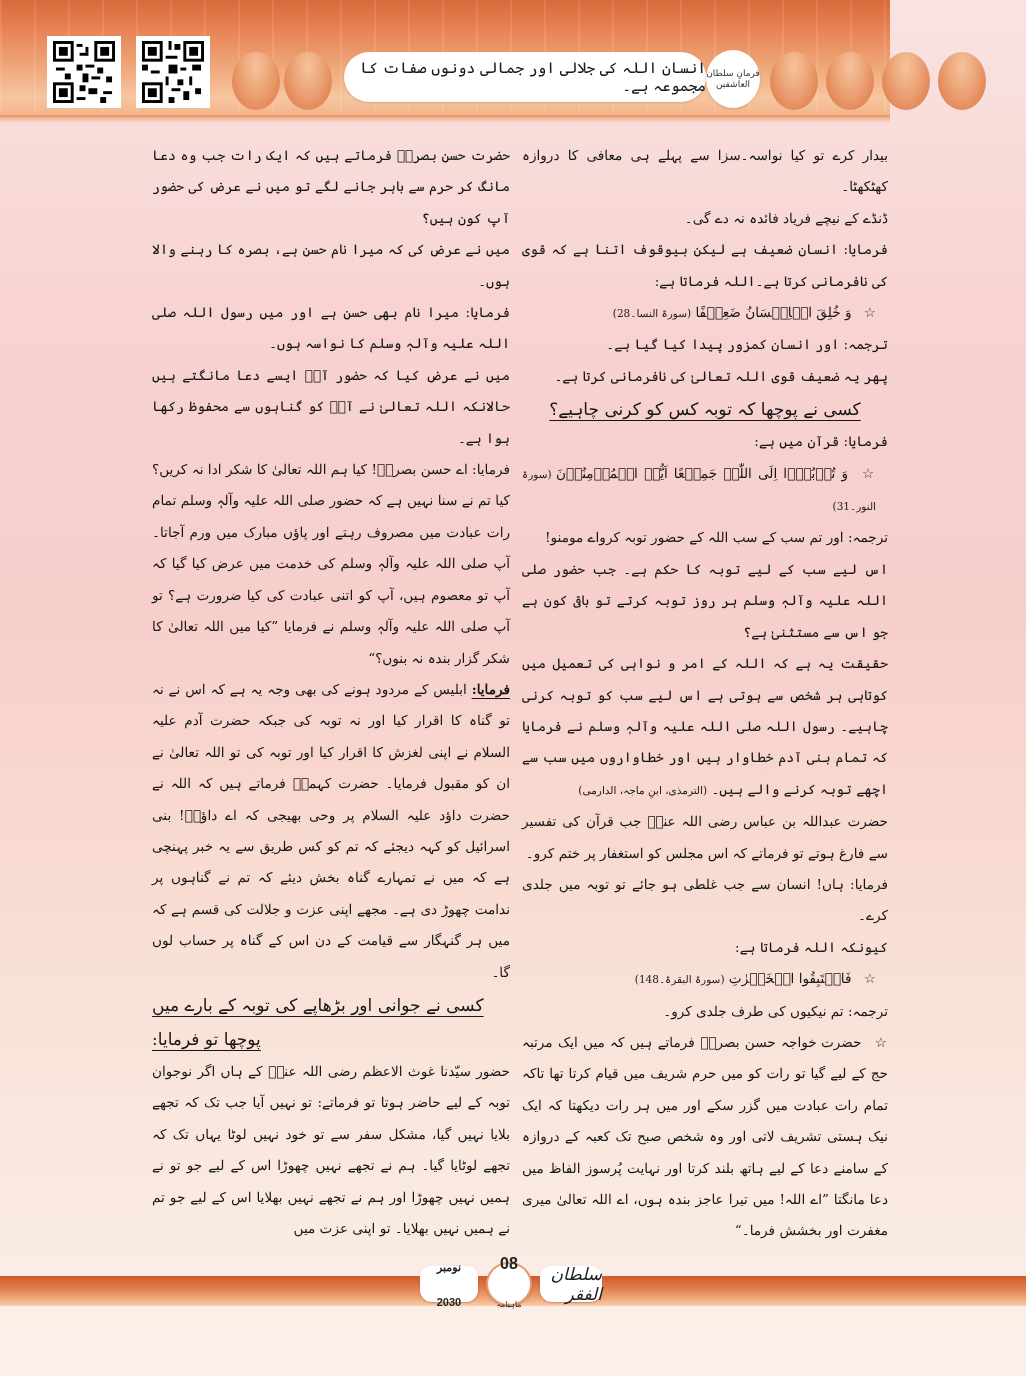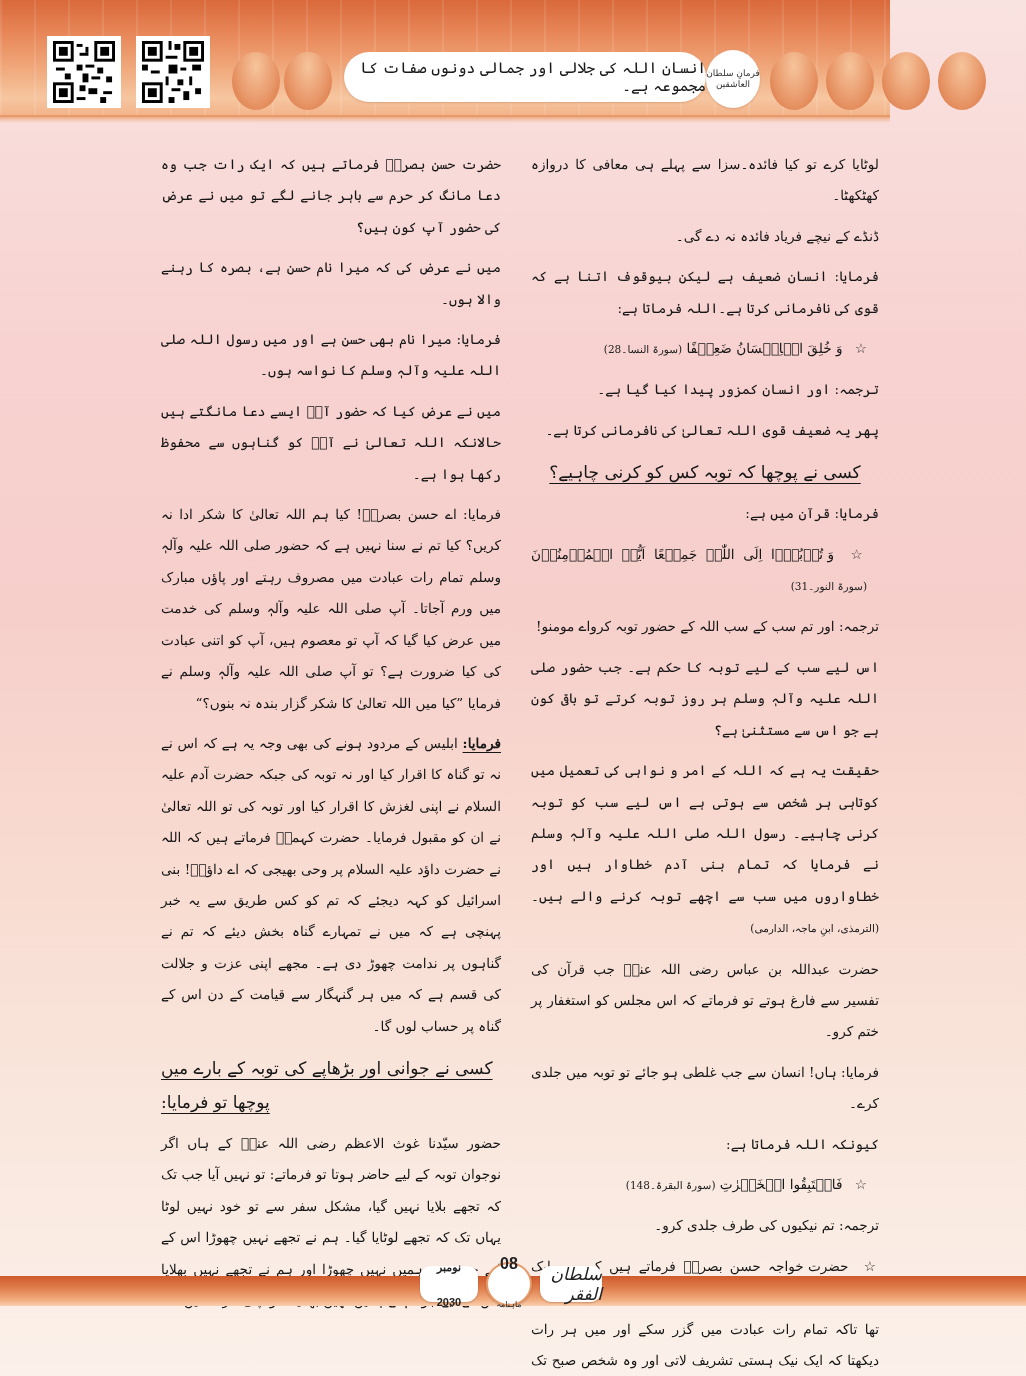--- a/index.html
+++ b/index.html
@@ -46,21 +46,21 @@
     font-family: "DejaVu Serif", serif;
     box-shadow: 0 1px 2px rgba(150,70,30,0.25);
   }
   
   .col {
     position: absolute; top: 140px; direction: rtl; text-align: justify;
     font-family: "DejaVu Serif", serif; font-size: 13.6px; line-height: 31.4px; color: #161616;
   }
   .col.right { left: 522px; width: 366px; }
   .col.left { left: 152px; width: 358px; }
-  .col p { margin: 9px; }
+  .col p { margin: 0; }
   .col .ayah { padding-right: 12px; }
   .col .ayah .star { color: #333; margin-left: 8px; }
   .col .ayah .ref { font-size: 10.5px; color: #222; }
   .col .heading {
     font-size: 17px; font-weight: normal; text-decoration: underline; text-underline-offset: 5px;
     line-height: 34px; text-align: center;
   }
   .col .heading.start { text-align: left; }
   .col .ul { text-decoration: underline; text-underline-offset: 4px; font-weight: bold; }
   .col .src { font-size: 10.5px; }
@@ -161,21 +161,21 @@
   <div class="motto-badge">
     <span>فرمانِ سلطان العاشقین</span>
   </div>
   <div class="orb" style="left:770px;"></div>
   <div class="orb" style="left:826px;"></div>
   <div class="orb" style="left:882px;"></div>
   <div class="orb" style="left:938px;"></div>
 </div>
 
 <div class="col right">
-  <p>لوٹایا کرے تو کیا فائدہ۔سزا سے پہلے ہی معافی کا دروازہ کھٹکھٹا۔</p>
+  <p>بیدار کرے تو کیا نواسہ۔سزا سے پہلے ہی معافی کا دروازہ کھٹکھٹا۔</p>
   <p>ڈنڈے کے نیچے فریاد فائدہ نہ دے گی۔</p>
   <p>فرمایا: انسان ضعیف ہے لیکن بیوقوف اتنا ہے کہ قوی کی نافرمانی کرتا ہے۔اللہ فرماتا ہے:</p>
   <p class="ayah">
     <span class="star">☆</span>
     <span>وَ خُلِقَ الۡاِنۡسَانُ ضَعِیۡفًا</span>
     <span class="ref">(سورۃ النسا۔28)</span>
   </p>
   <p>ترجمہ: اور انسان کمزور پیدا کیا گیا ہے۔</p>
   <p>پھر یہ ضعیف قوی اللہ تعالیٰ کی نافرمانی کرتا ہے۔</p>
   <p class="heading">کسی نے پوچھا کہ توبہ کس کو کرنی چاہیے؟</p>

